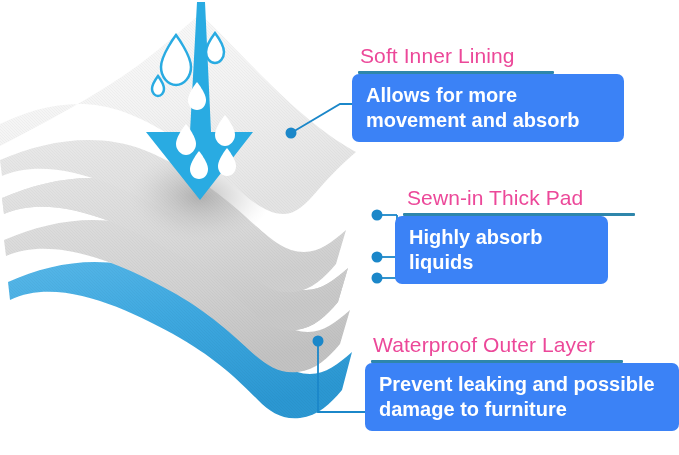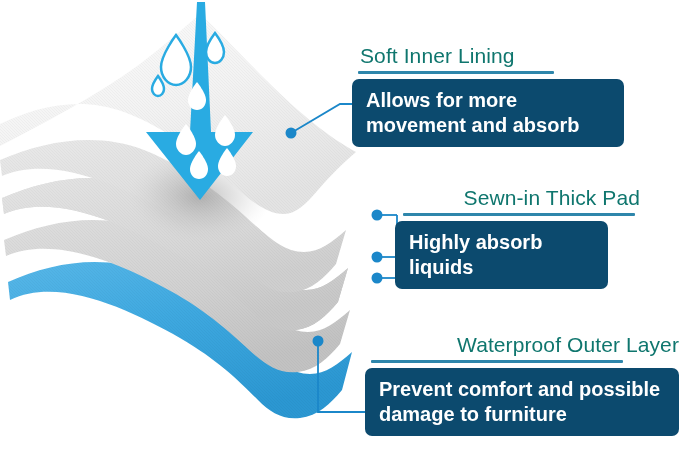--- a/index.html
+++ b/index.html
@@ -38,57 +38,56 @@
     width: 679px;
     height: 455px;
     pointer-events: none;
   }
 
   
   .callout {
     position: absolute;
   }
   .callout-heading {
-    color: #0f766e;
+    color: #ec4899;
     font-size: 21px;
     font-weight: 400;
     letter-spacing: 0.1px;
     white-space: nowrap;
     line-height: 1.15;
   }
   .callout-rule {
     height: 3px;
     background: #2E86AB;
     margin-top: 3px;
     border-radius: 1px;
   }
   .callout-box {
-    margin-top: 5px;
-    background: #0c4a6e;
+    background: #3b82f6;
     border-radius: 7px;
     color: #ffffff;
     font-size: 20px;
     font-weight: bold;
     line-height: 1.22;
     padding: 9px 13px 10px 14px;
     box-sizing: border-box;
   }
 
   #callout-1 { left: 352px; top: 44px; width: 272px; }
   #callout-1 .callout-heading { padding-left: 8px; }
   #callout-1 .callout-rule { width: 196px; margin-left: 6px; }
   #callout-1 .callout-box { width: 272px; }
 
   #callout-2 { left: 395px; top: 186px; width: 245px; }
-  #callout-2 .callout-heading { padding-left: 12px; text-align: right; }
+  #callout-2 .callout-heading { padding-left: 12px; }
   #callout-2 .callout-rule { width: 232px; margin-left: 8px; }
   #callout-2 .callout-box { width: 213px; }
 
   #callout-3 { left: 365px; top: 333px; width: 314px; }
-  #callout-3 .callout-heading { padding-left: 8px; text-align: right; }
+  #callout-3 .callout-heading { padding-left: 8px; }
   #callout-3 .callout-rule { width: 252px; margin-left: 6px; }
   #callout-3 .callout-box { width: 314px; padding-right: 8px; }
 </style>
 </head>
 <body>
 
 <div id="stage">
 
   <div id="illustration">
     <svg width="400" height="455" viewBox="0 0 400 455" xmlns="http://www.w3.org/2000/svg">
@@ -241,18 +240,18 @@
     <div class="callout-rule"></div>
     <div class="callout-box">
       <div>Highly absorb liquids</div>
     </div>
   </div>
 
   <div class="callout" id="callout-3">
     <div class="callout-heading">Waterproof Outer Layer</div>
     <div class="callout-rule"></div>
     <div class="callout-box">
-      <div>Prevent comfort and possible</div>
+      <div>Prevent leaking and possible</div>
       <div>damage to furniture</div>
     </div>
   </div>
 
 </div>
 
 </body></html>

